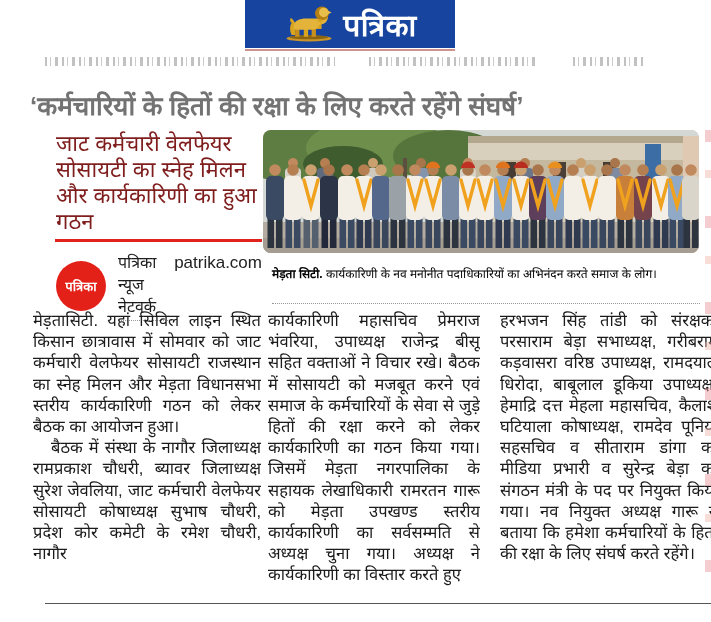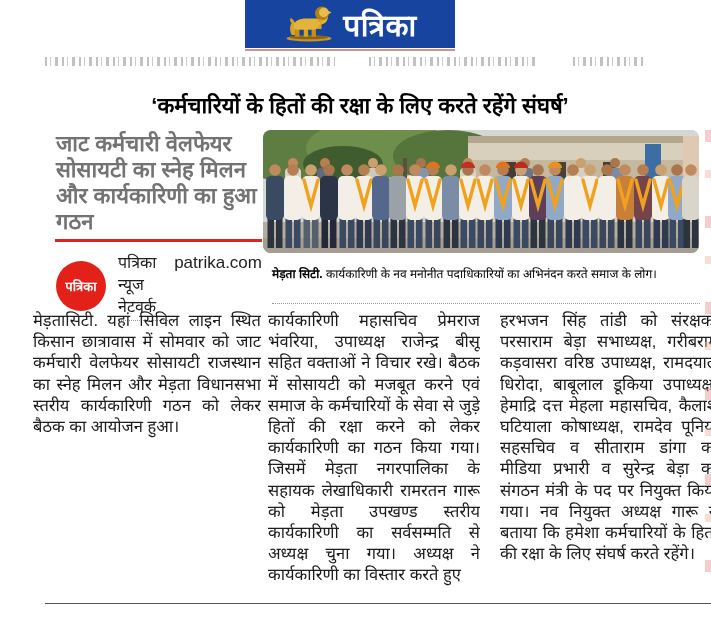--- a/index.html
+++ b/index.html
@@ -13,24 +13,24 @@
   .masthead-underline{position:absolute;left:245px;top:49px;width:210px;height:2px;background:#a63a30;opacity:.55;}
 
   
   .remnant-row{position:absolute;left:45px;top:57px;width:600px;height:9px;display:flex;gap:34px;overflow:hidden;}
   .remnant-seg{height:9px;opacity:.55;
     background:repeating-linear-gradient(90deg,#8f8f8f 0 2px,transparent 2px 5px,#a0a0a0 5px 6px,transparent 6px 10px,#8f8f8f 10px 13px,transparent 13px 17px);}
   .remnant-seg.s1{width:290px;}.remnant-seg.s2{width:170px;}.remnant-seg.s3{width:72px;}
 
   
   .headline{position:absolute;left:30px;top:84px;width:660px;height:44px;
-    font-size:22px;font-weight:700;color:#000000;white-space:nowrap;overflow:hidden;text-align:center;line-height:44px;}
-
-  
-  .subhead{position:absolute;left:56px;top:131px;width:206px;font-size:22px;line-height:26px;font-weight:700;color:#737373;}
+    font-size:26px;font-weight:700;color:#737373;white-space:nowrap;overflow:hidden;text-align:left;line-height:44px;}
+
+  
+  .subhead{position:absolute;left:56px;top:131px;width:206px;font-size:22px;line-height:26px;font-weight:400;color:#7f1d1d;}
   .red-rule{position:absolute;left:55px;top:239px;width:207px;height:3px;background:#e0231c;}
   .byline{position:absolute;left:56px;top:251px;width:206px;display:flex;align-items:center;gap:12px;}
   .byline-logo{width:50px;height:50px;border-radius:50%;background:#e32119;display:flex;align-items:center;justify-content:center;
     color:#fff;font-size:13px;font-weight:700;flex:0 0 auto;}
   .byline-text{display:flex;flex-direction:row;}
   .byline-network{font-size:16px;color:#1d1d1d;padding-bottom:3px;border-bottom:1px dotted #9a9a9a;}
   .byline-site{font-size:17px;color:#222;padding-top:2px;}
 
   
   .photo{position:absolute;left:263px;top:130px;width:436px;height:123px;border-radius:8px;overflow:hidden;background:#cfd4d2;}
@@ -319,20 +319,21 @@
   </div>
 
   <div class="caption">
     <span class="cap-lead">मेड़ता सिटी.</span><span> कार्यकारिणी के नव मनोनीत पदाधिकारियों का अभिनंदन करते समाज के लोग।</span>
   </div>
   <div class="caption-rule"></div>
 
   <div class="bodycols">
     <div class="col" id="col1">
       <p><span class="lead">मेड़तासिटी.</span><span> यहां सिविल लाइन स्थित किसान छात्रावास में सोमवार को जाट कर्मचारी वेलफेयर सोसायटी राजस्थान का स्नेह मिलन और मेड़ता विधानसभा स्तरीय कार्यकारिणी गठन को लेकर बैठक का आयोजन हुआ।</span></p>
+      <p class="p2">बैठक में संस्था के नागौर जिलाध्यक्ष रामप्रकाश चौधरी, ब्यावर जिलाध्यक्ष सुरेश जेवलिया, जाट कर्मचारी वेलफेयर सोसायटी कोषाध्यक्ष सुभाष चौधरी, प्रदेश कोर कमेटी के रमेश चौधरी, नागौर</p>
     </div>
     <div class="col" id="col2">
       <p>कार्यकारिणी महासचिव प्रेमराज भंवरिया, उपाध्यक्ष राजेन्द्र बीसू सहित वक्ताओं ने विचार रखे। बैठक में सोसायटी को मजबूत करने एवं समाज के कर्मचारियों के सेवा से जुड़े हितों की रक्षा करने को लेकर कार्यकारिणी का गठन किया गया। जिसमें मेड़ता नगरपालिका के सहायक लेखाधिकारी रामरतन गारू को मेड़ता उपखण्ड स्तरीय कार्यकारिणी का सर्वसम्मति से अध्यक्ष चुना गया। अध्यक्ष ने कार्यकारिणी का विस्तार करते हुए</p>
     </div>
     <div class="col" id="col3">
       <p>हरभजन सिंह तांडी को संरक्षक, परसाराम बेड़ा सभाध्यक्ष, गरीबराम कड़वासरा वरिष्ठ उपाध्यक्ष, रामदयाल धिरोदा, बाबूलाल डूकिया उपाध्यक्ष, हेमाद्रि दत्त मेहला महासचिव, कैलाश घटियाला कोषाध्यक्ष, रामदेव पूनिया सहसचिव व सीताराम डांगा को मीडिया प्रभारी व सुरेन्द्र बेड़ा को संगठन मंत्री के पद पर नियुक्त किया गया। नव नियुक्त अध्यक्ष गारू ने बताया कि हमेशा कर्मचारियों के हितों की रक्षा के लिए संघर्ष करते रहेंगे।</p>
     </div>
   </div>
 
   <div class="bottom-rule"></div>

